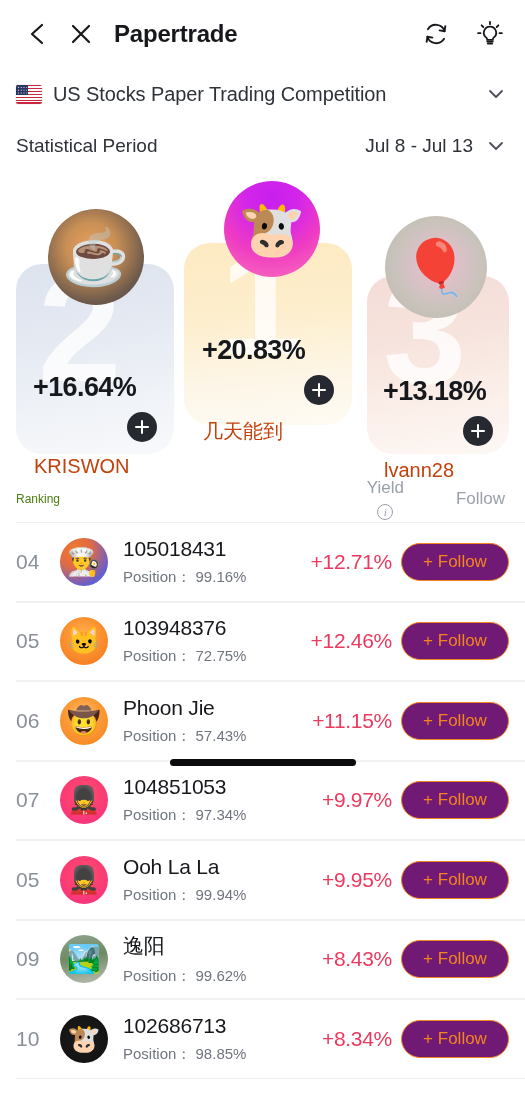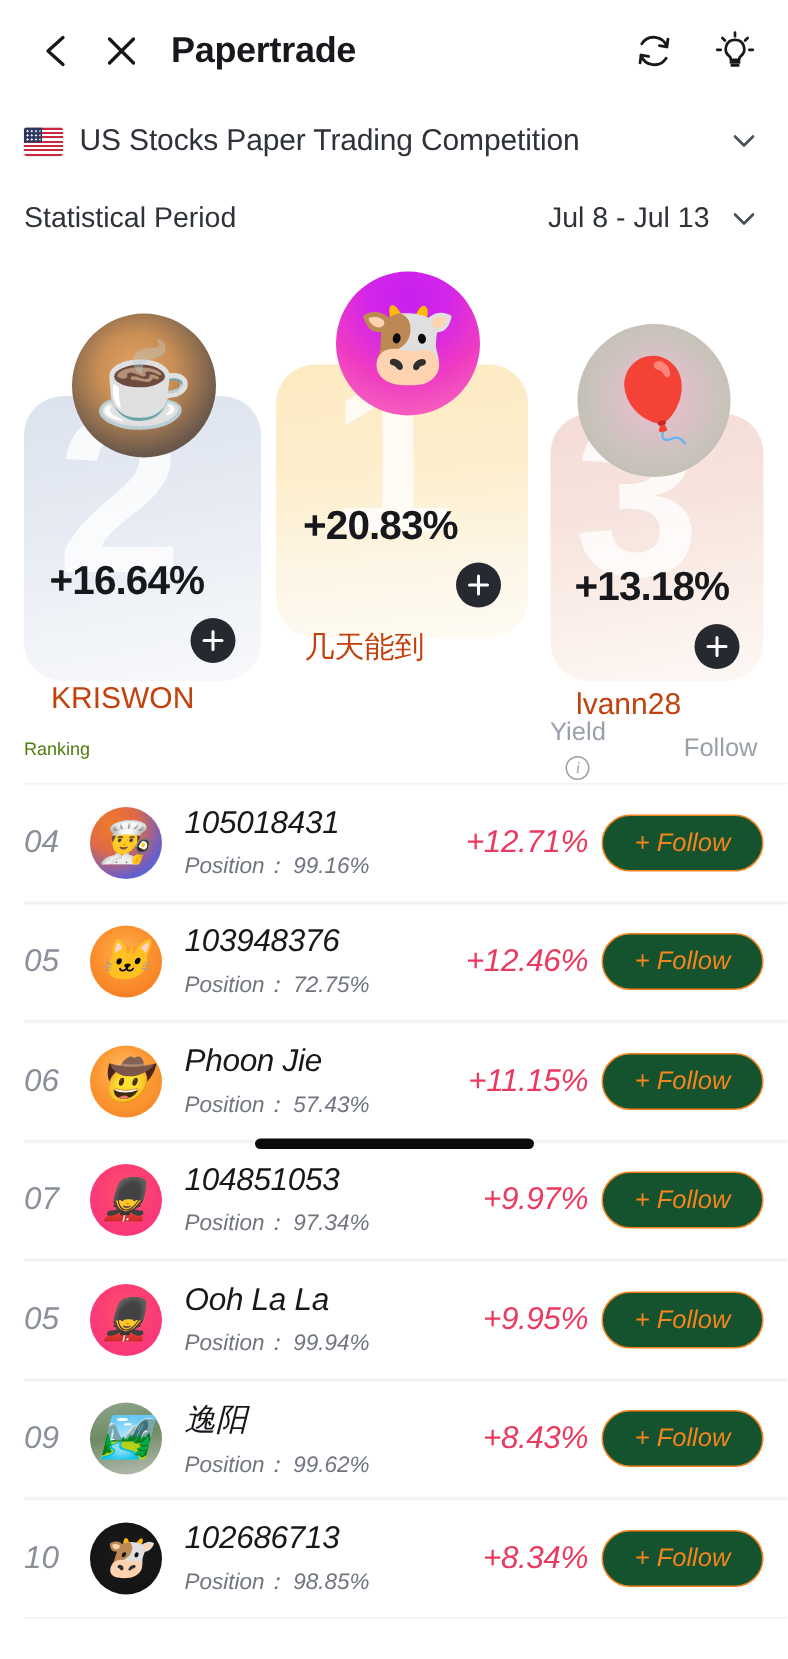--- a/index.html
+++ b/index.html
@@ -254,21 +254,21 @@
     border-radius: 50%;
     font-size: 11px;
     font-style: italic;
     font-family: "Liberation Serif", serif;
     color: #9aa0a9;
     line-height: 1;
     cursor: pointer;
   }
 
   
-  .rows { padding: 0 0 0 0; font-style: italic; }
+  .rows { padding: 0 0 0 0; }
   .row {
     position: relative;
     height: 79.5px;
     display: flex;
     align-items: center;
     padding: 0 16px;
     background: #fff;
   }
   .row + .row::before,
   .row:first-child::before {
@@ -338,21 +338,21 @@
     min-width: 108px;
     padding: 0 15px;
     border: 1.4px solid #f5841f;
     border-radius: 19px;
     color: #f5841f;
     font-size: 17px;
     display: flex;
     align-items: center;
     justify-content: center;
     gap: 5px;
-    background: #14532d;
+    background: #701a75;
     cursor: pointer;
     white-space: nowrap;
   }
 
   
   .home-ind {
     position: absolute;
     left: 50%;
     transform: translateX(-50%);
     bottom: 12px;

